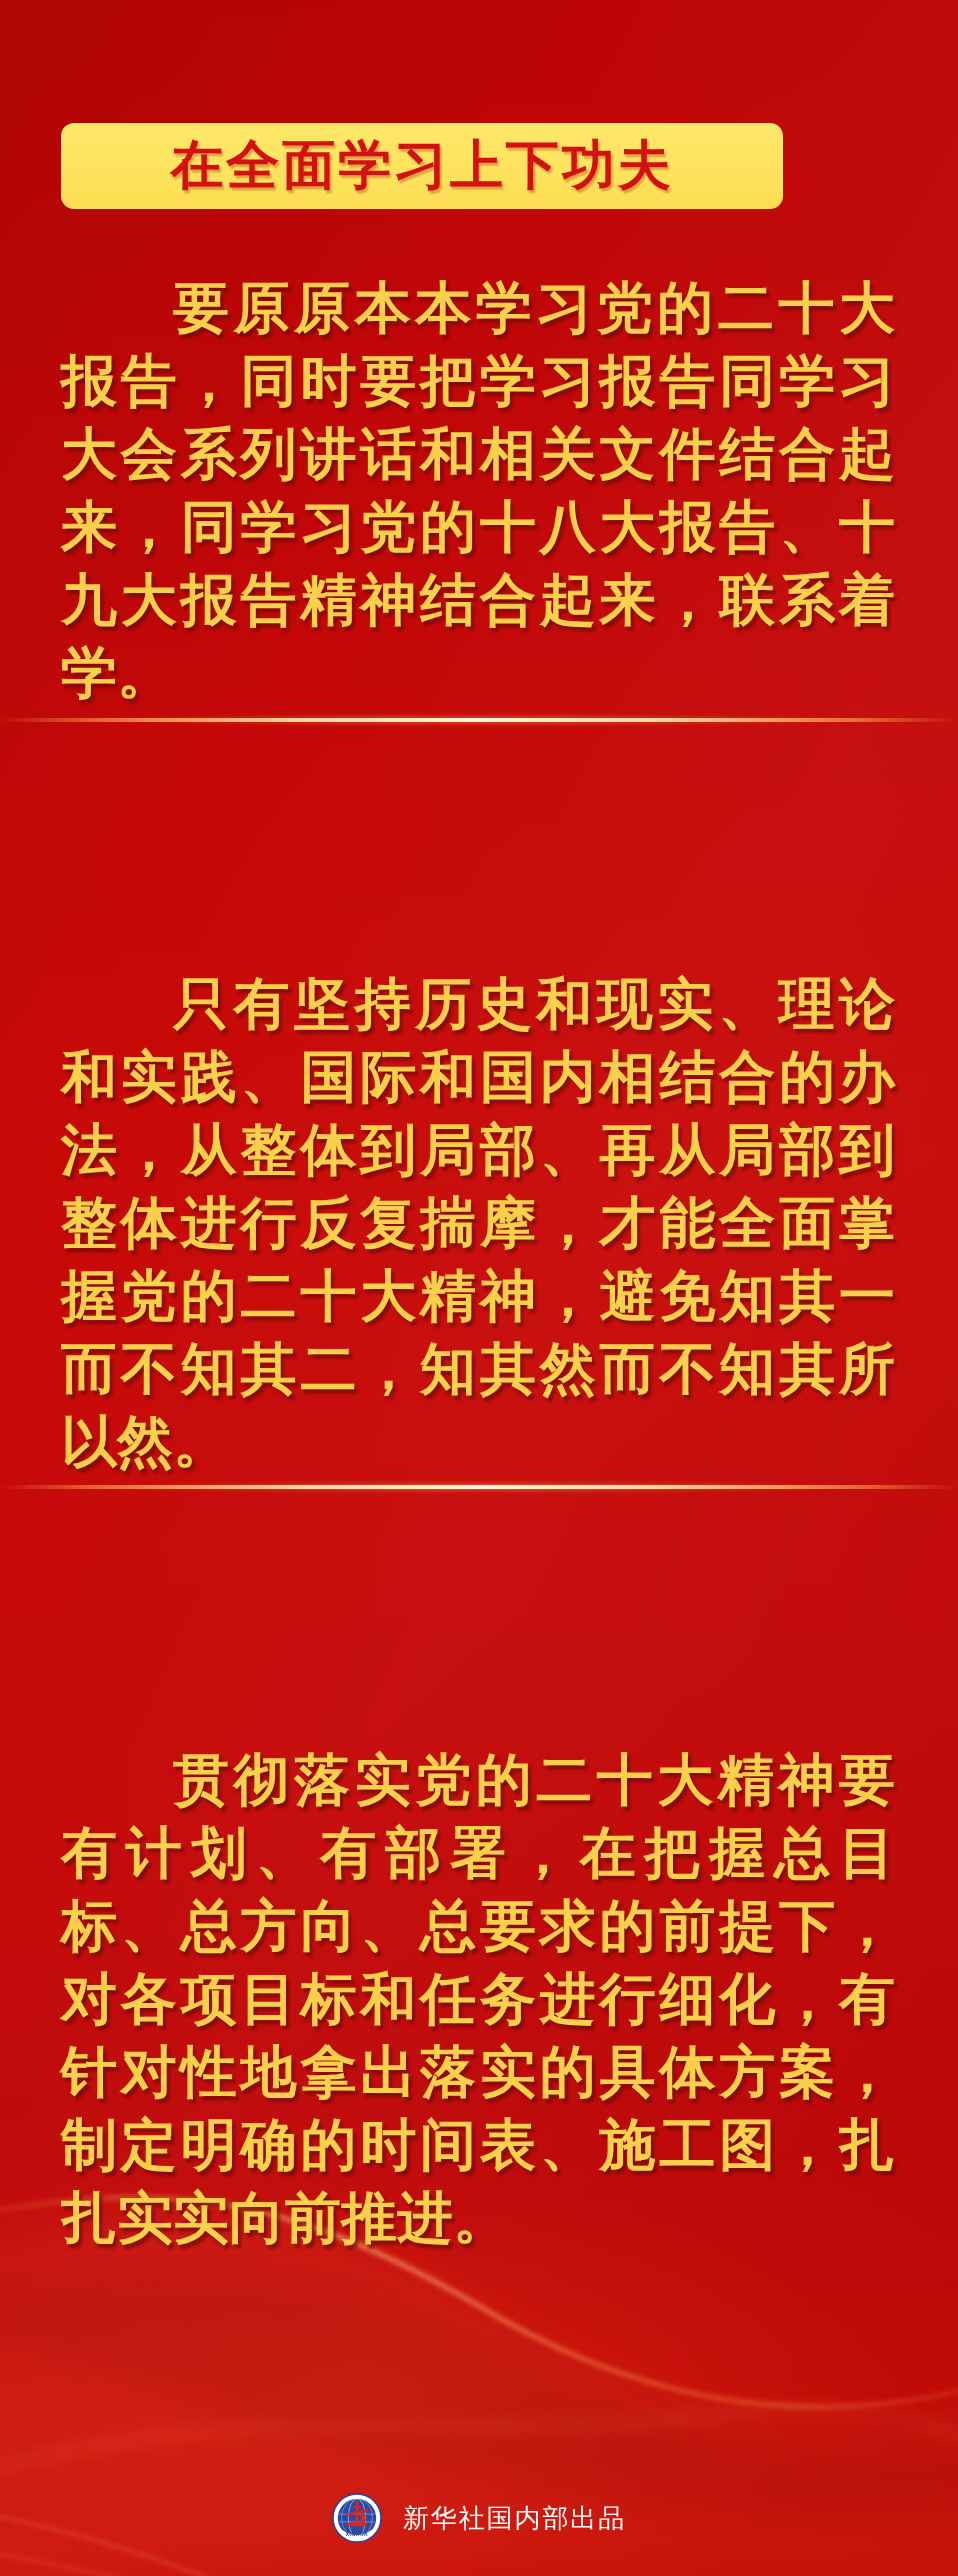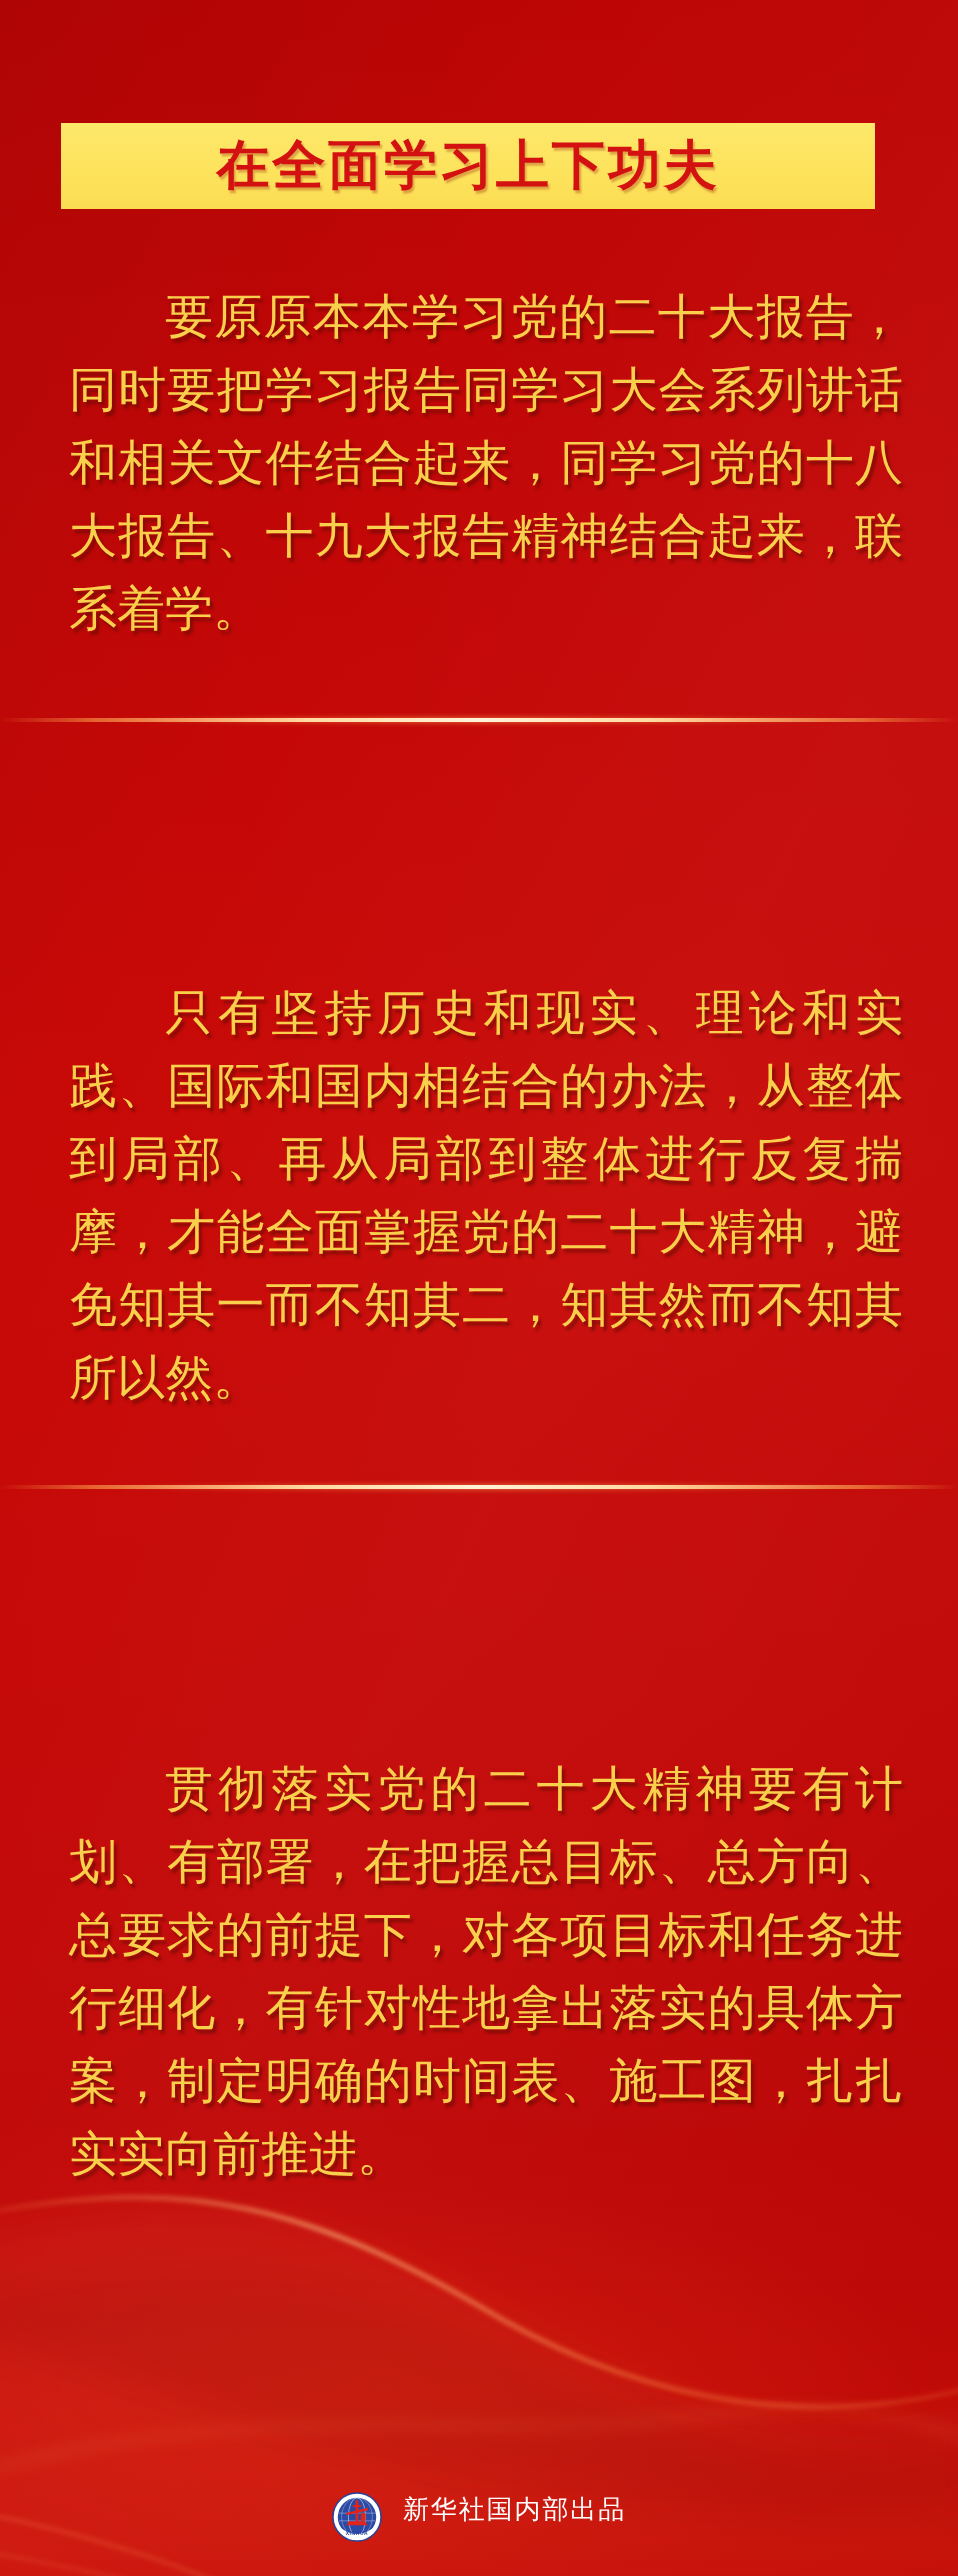--- a/index.html
+++ b/index.html
@@ -18,38 +18,38 @@
   }
   
   .silk-glow {
     position: absolute; left: 0; top: 2250; width: 958px; height: 420px;
     top: 2156px;
     background: radial-gradient(70% 60% at 40% 55%, rgba(255,70,25,0.18) 0%, rgba(255,70,25,0.06) 55%, rgba(255,70,25,0) 80%);
   }
   .silk-svg { position: absolute; left: 0; top: 2156px; width: 958px; height: 420px; }
 
   .banner {
-    position: absolute; left: 61px; width: 814px; height: 86px;
+    position: absolute; left: 61px; width: 722px; height: 86px;
     background: linear-gradient(180deg, #fde86a 0%, #fde35d 55%, #fbdd52 100%);
-    display: flex; align-items: center; justify-content: center;
+    display: flex; align-items: center; justify-content: center; border-radius: 13px;
   }
   .banner span {
     font-size: 53px; font-weight: bold; color: #d31111;
     letter-spacing: 2.9px;
     text-shadow: 1.9px 2.9px 1.9px rgba(150,20,8,0.30);
     white-space: nowrap;
   }
   .banner-1 { top: 123px; }
   .banner-2 { top: 822px; }
   .banner-3 { top: 1593px; }
 
   .body-text {
     position: absolute; left: 61px; width: 834px;
-    margin: 8px;
-    font-size: 48px; line-height: 73px; font-weight: normal;
+    margin: 0;
+    font-size: 56px; line-height: 73px; font-weight: bold;
     color: #f9d04b;
     text-align: justify; text-align-last: left;
     text-indent: 2em;
     line-break: strict;
     text-shadow: 2.9px 3.8px 2.9px rgba(96,12,4,0.62);
   }
   .body-1 { top: 272px; }
   .body-2 { top: 968px; }
   .body-3 { top: 1744px; }
 
@@ -64,21 +64,21 @@
   .divider .core {
     position: absolute; left: 0; right: 0; top: 4.8px; height: 3.8px; border-radius: 1.9px;
     background: linear-gradient(90deg,
       rgba(210,70,15,0) 0%, rgba(250,150,70,0.65) 10%,
       #ffd9a0 32%, #fff3d8 50%, #ffd9a0 68%,
       rgba(250,150,70,0.65) 90%, rgba(210,70,15,0) 100%);
   }
 
   .footer {
     position: absolute; left: 0; top: 2492px; width: 958px; height: 52px;
-    display: flex; justify-content: center; gap: 21px;
+    display: flex; align-items: center; justify-content: center; gap: 21px;
   }
   .footer .logo { width: 50px; height: 50px; flex: 0 0 auto; }
   .footer .credit {
     color: #ffffff; font-size: 26px; letter-spacing: 1.9px;
     font-weight: normal; white-space: nowrap;
     font-family: "Liberation Serif", "DejaVu Serif", serif;
   }
 </style>
 </head>
 <body>

